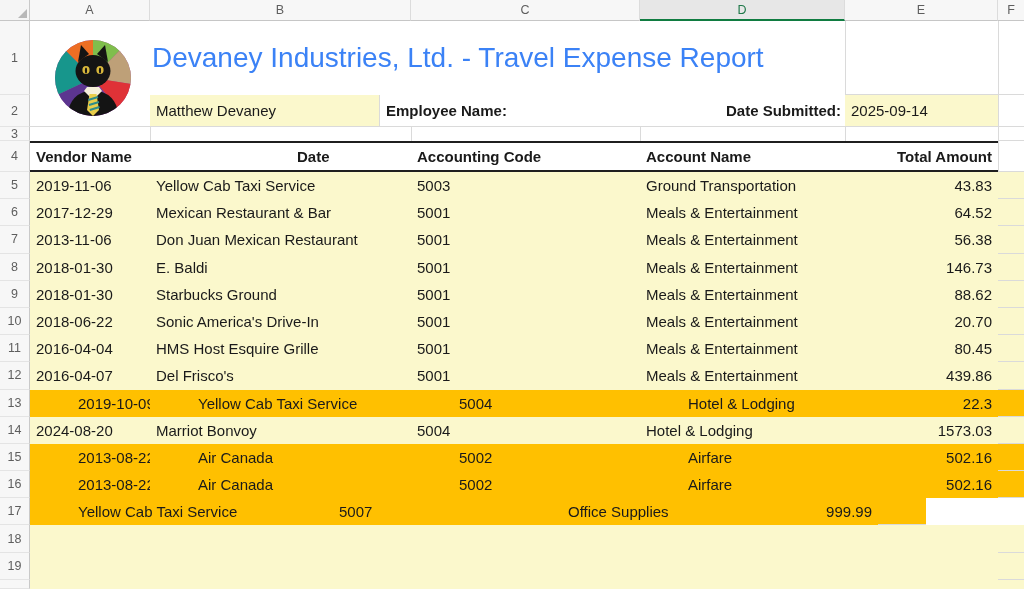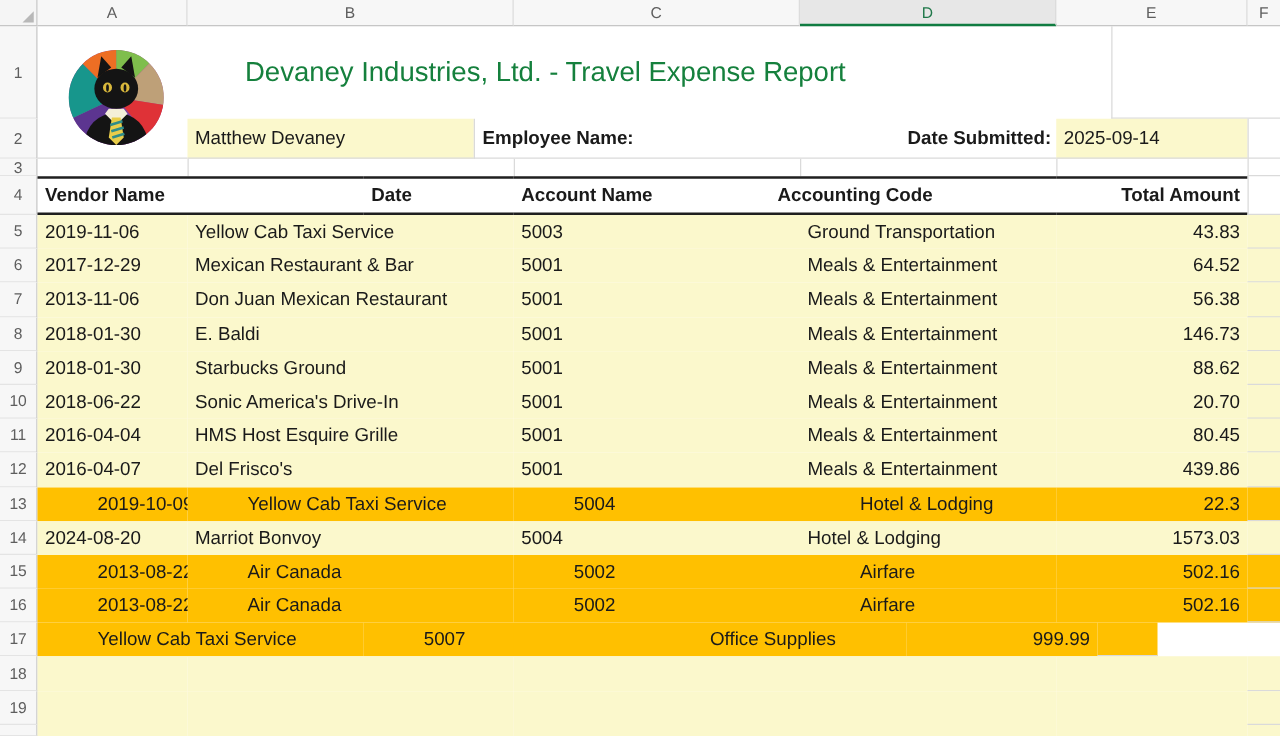--- a/index.html
+++ b/index.html
@@ -28,22 +28,22 @@
   .w-c{width:229px;flex:0 0 229px;} .w-d{width:205px;flex:0 0 205px;}
   .w-e{width:153px;flex:0 0 153px;} .w-f{width:26px;flex:0 0 26px;padding:0;}
   .right { justify-content:flex-end; padding:0 6px 0 0; }
   .semi { font-weight:600; }
   .gb { border-bottom:1px solid #DADADA; }
   .gl { border-left:1px solid #DADADA; }
 
   
   .r1 { height:74px; } .r2 { height:32px; } .r3 { height:14px; }
   .r4 { height:31px; }
-  .title-cell { width:695px; flex:0 0 695px; font-size:22px; font-weight:500; color:#15803d;
-                display:flex; align-items:center; padding-left:2px;margin-left:44px; }
+  .title-cell { width:695px; flex:0 0 695px; font-size:28px; font-weight:500; color:#3b82f6;
+                display:flex; align-items:center; padding-left:2px; }
   .hd { font-weight:700; border-top:2px solid #1F1F1F; border-bottom:2px solid #1F1F1F; }
   .fill { background:var(--yellow); }
 
   .drow { height:27.2px; }
   .drow.ylw .cell { background:var(--yellow); }
   .drow.org .cell { background:var(--orange);padding-left:48px; }
   .drow .w-f { background:#fff; }
 
   
   .avatar { position:absolute; left:55px; top:40px; width:76px; height:76px; z-index:5; }
@@ -90,22 +90,22 @@
     <div class="cell w-c gl"></div>
     <div class="cell w-d gl"></div>
     <div class="cell w-e gl"></div>
     <div class="cell w-f gl gb"></div>
   </div>
 
   <div class="srow r4">
     <div class="rh">4</div>
     <div class="cell w-b hd">Vendor Name</div>
     <div class="cell w-a hd">Date</div>
+    <div class="cell w-c hd">Accounting Code</div>
     <div class="cell w-d hd">Account Name</div>
-    <div class="cell w-c hd">Accounting Code</div>
     <div class="cell w-e hd right">Total Amount</div>
     <div class="cell w-f gl gb"></div>
   </div>
 
   <div id="data-rows">
       <div class="srow drow ylw">
         <div class="rh">5</div>
         <div class="cell w-a">2019-11-06</div>
         <div class="cell w-b">Yellow Cab Taxi Service</div>
         <div class="cell w-c">5003</div>

